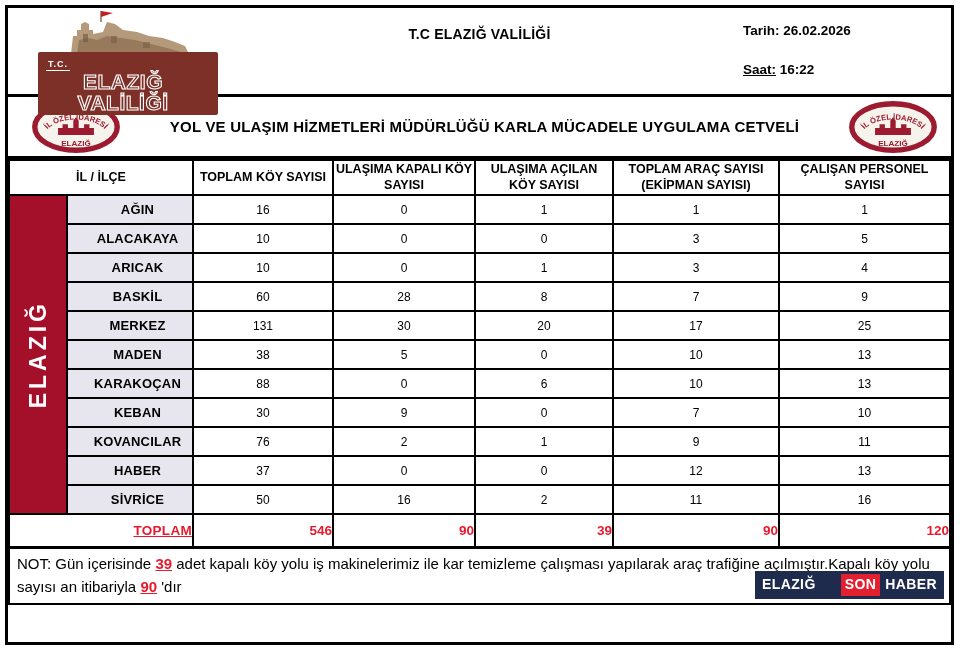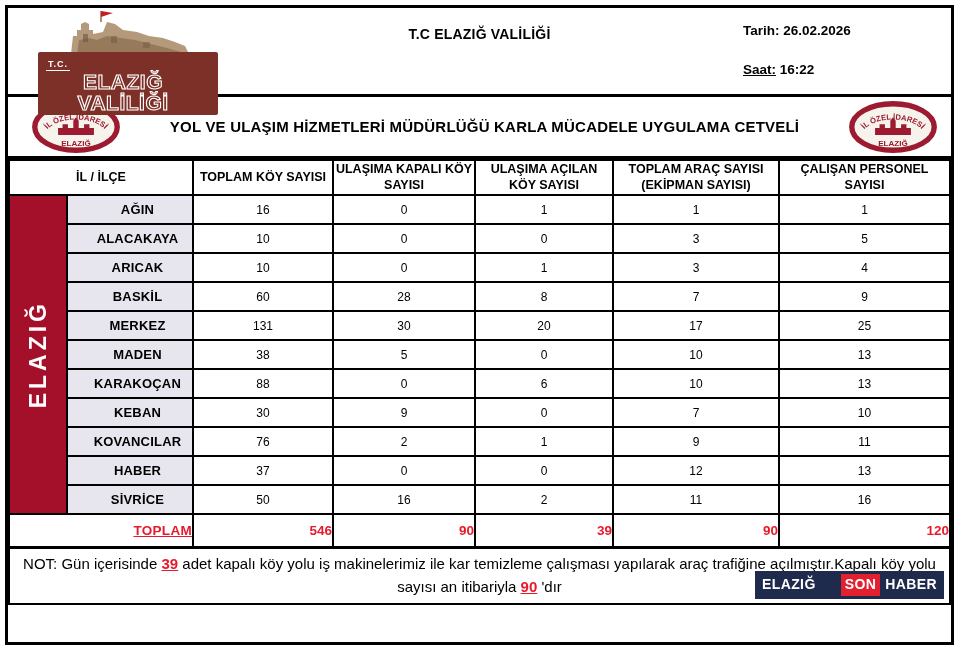--- a/index.html
+++ b/index.html
@@ -35,21 +35,21 @@
   .row-district{height:29px;}
   .cell-district{background:#e7e6ee;font-weight:bold;font-size:13px;letter-spacing:.2px;padding-left:15px;}
   .cell-val{background:#fff;font-size:12px;font-weight:normal;}
   .province-cell{background:#a4102a;border-bottom:2px solid #000;}
   .province-text{writing-mode:vertical-rl;transform:rotate(180deg);color:#fff;font-weight:bold;font-size:23px;letter-spacing:4px;margin:0 auto;}
   .row-total{height:33px;}
   .row-total td{color:#e8192c;font-weight:bold;font-size:13.5px;background:#fff;text-align:right;}
   .total-label{text-decoration:underline;letter-spacing:.3px;}
 
   
-  .note-cell{height:48px;text-align:center;vertical-align:top;position:relative;padding:3px 7px;font-size:15px;line-height:1.55;border-top:3px solid #000;}
+  .note-cell{height:48px;text-align:left;vertical-align:top;position:relative;padding:3px 7px;font-size:15px;line-height:1.55;border-top:3px solid #000;}
   .note-num{color:#e8192c;font-weight:bold;text-decoration:underline;text-decoration-color:#e8192c;}
   .footer-logo{position:absolute;right:5px;bottom:4px;display:flex;align-items:center;background:#1f2b4d;padding:3px 7px;gap:5px;font-weight:bold;font-size:14px;letter-spacing:.4px;}
   .fl-white{color:#fff;}
   .fl-red{background:#e32030;color:#fff;padding:0 4px;margin-left:20px;}
 </style>
 </head>
 <body>
 
 <div class="page">
 

